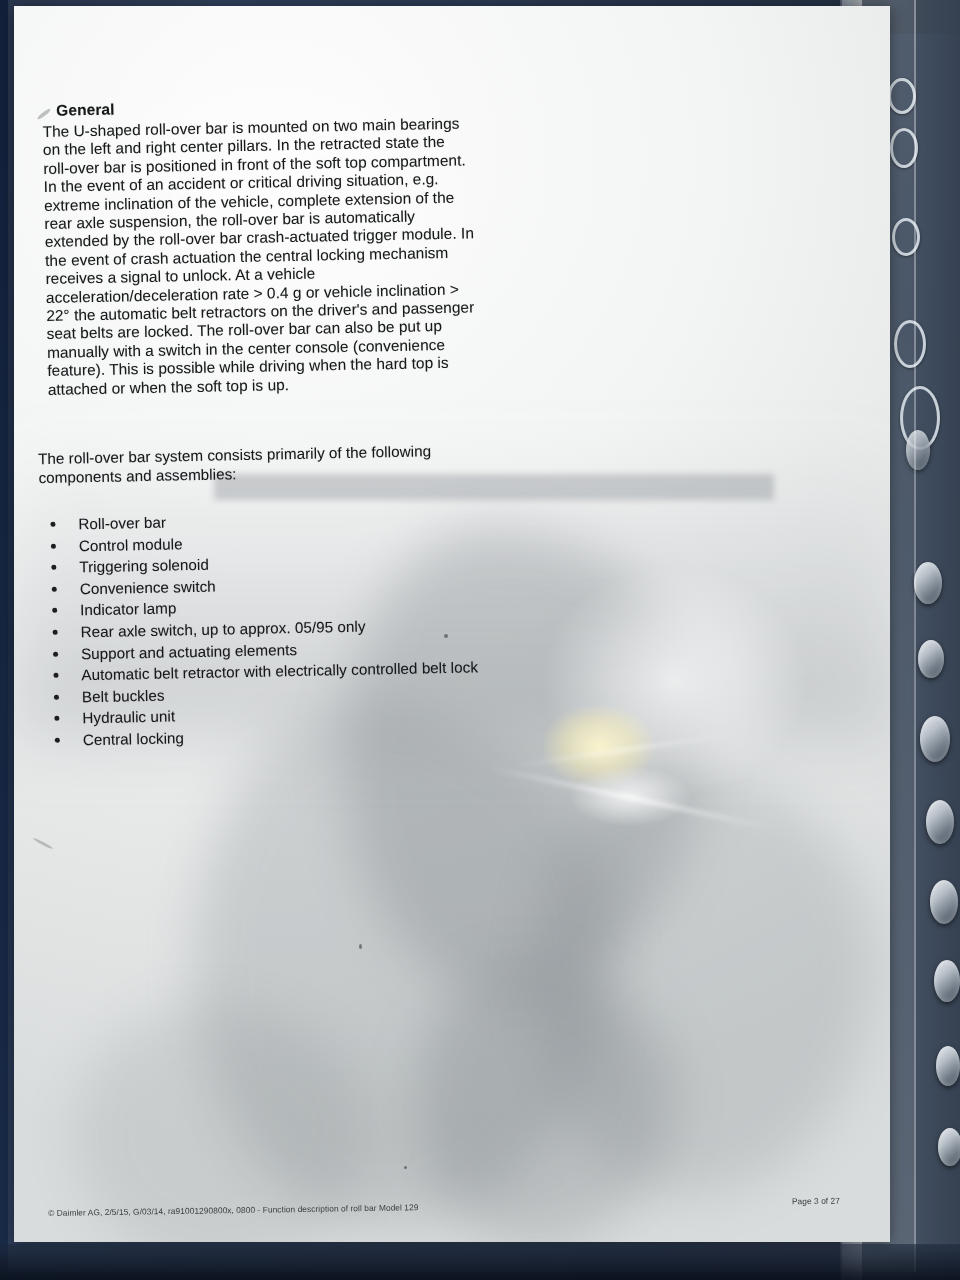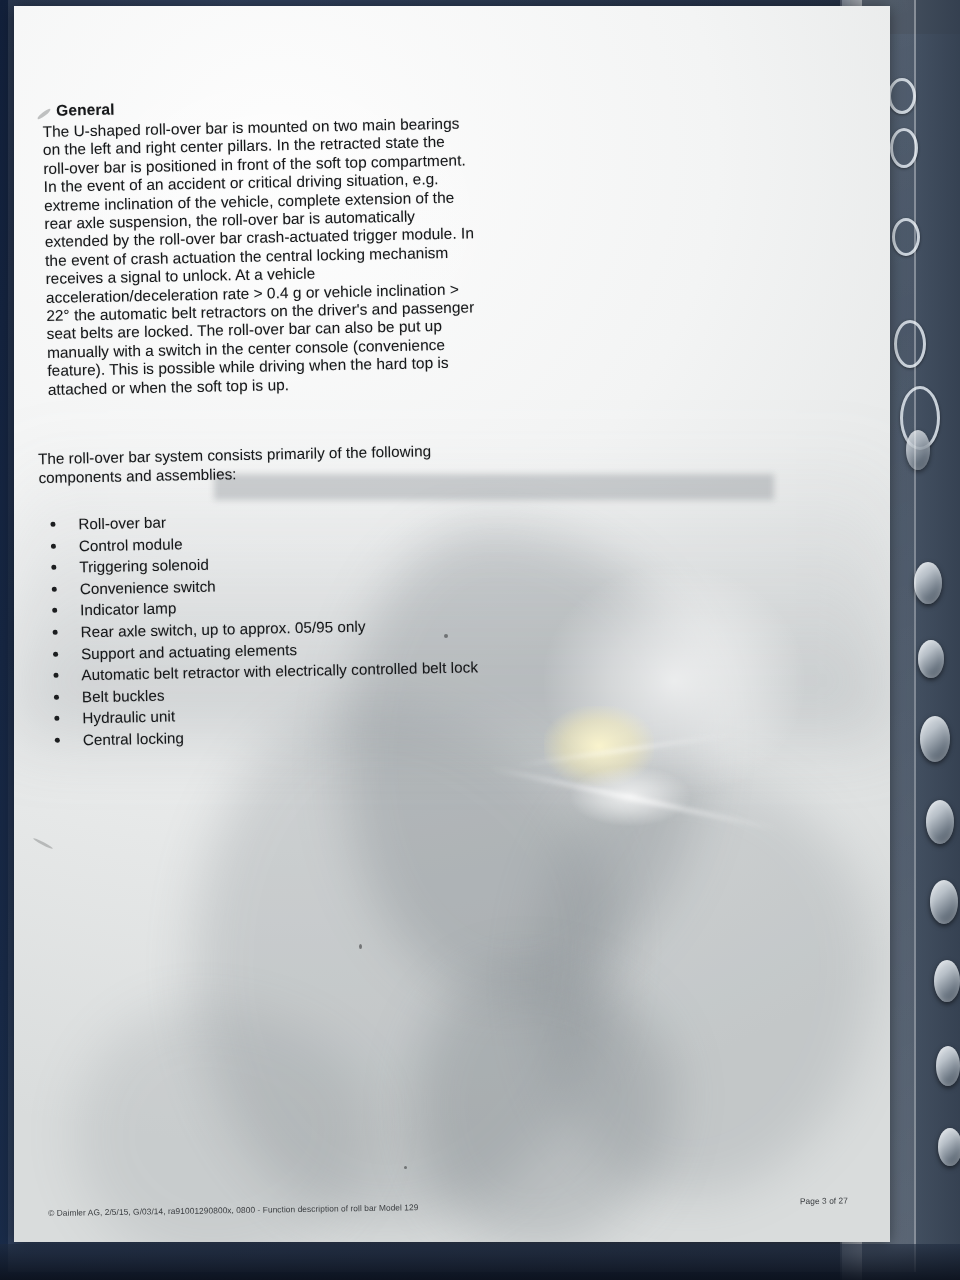--- a/index.html
+++ b/index.html
@@ -163,21 +163,21 @@
     left: 34px; right: 30px; top: 1202px;
     display: flex;
     justify-content: space-between;
     align-items: baseline;
     font-size: 8.4px;
     color: #3a3d40;
     transform: rotate(-0.9deg);
     transform-origin: left top;
   }
   .footer .left { letter-spacing: .05px; }
-  .footer .right { letter-spacing: .05px; margin-right: 12px; padding-left: 30px; }
+  .footer .right { letter-spacing: .05px; margin-right: 20px; padding-left: 30px; }
 
   
   .speck {
     position: absolute;
     background: rgba(60,62,64,.6);
     border-radius: 50%;
   }
   .bottom-strip {
     position: absolute;
     left: 0; bottom: 0;

